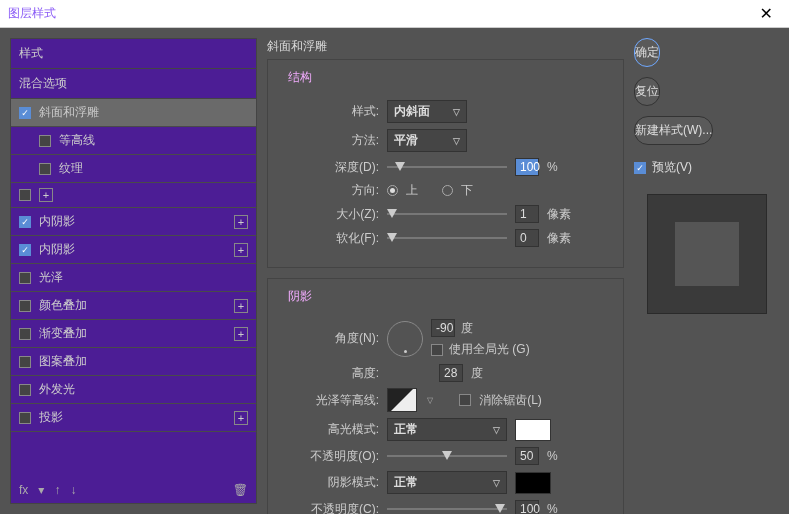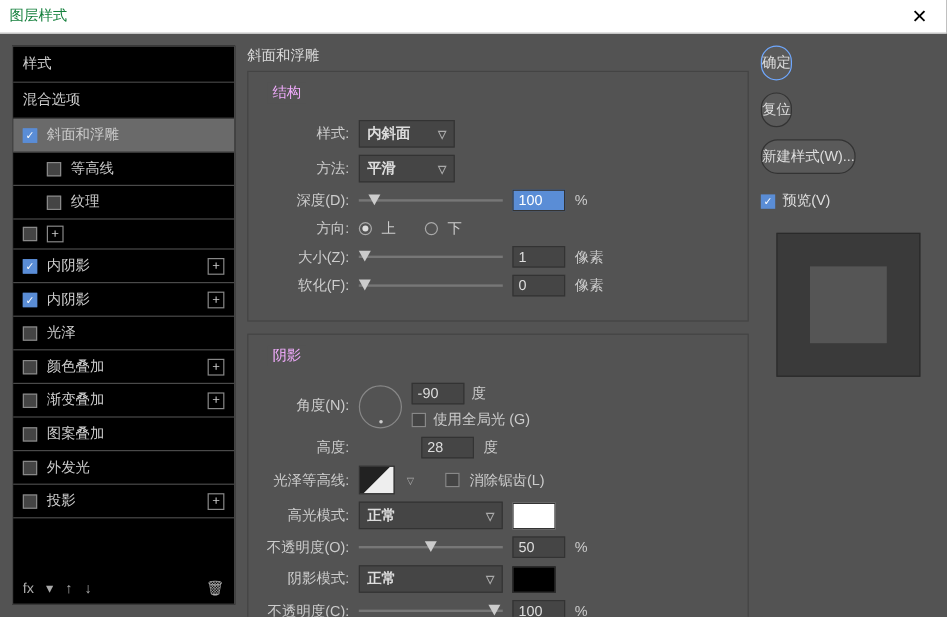--- a/index.html
+++ b/index.html
@@ -1,46 +1,46 @@
 <!DOCTYPE html>
 <html><head>
 <meta charset="utf-8">
 <style>
 * { box-sizing: border-box; margin: 0; padding: 0; font-family: "Microsoft YaHei", sans-serif; font-size: 12px; }
 body { background: #535353; width: 789px; height: 514px; overflow: hidden; }
 .titlebar { background: #fff; height: 28px; display: flex; align-items: center; padding: 0 8px; border-bottom: 1px solid #ccc; }
-.titlebar .title { color: #15803d; flex: 1; }
+.titlebar .title { color: #8b5cf6; flex: 1; }
 .titlebar .close { font-size: 16px; color: #000; padding: 0 8px; cursor: pointer; }
 .body { display: flex; padding: 10px; gap: 10px; height: 486px; }
-.left { width: 186px; background: #000000; border: 1px solid #444; display: flex; flex-direction: column; }
+.left { width: 247px; background: #4c1d95; border: 1px solid #444; display: flex; flex-direction: column; }
 .left-header { color: #ccc; padding: 6px 8px; border-bottom: 1px solid #444; }
 .left-sub { color: #ccc; padding: 6px 8px; border-bottom: 1px solid #444; }
 .style-item { display: flex; align-items: center; padding: 5px 8px; color: #ccc; border-bottom: 1px solid #4a4a4a; }
 .style-item.selected { background: #6a6a6a; }
 .style-item.indent { padding-left: 28px; }
 .style-item .chk { width: 12px; height: 12px; border: 1px solid #888; margin-right: 8px; display: inline-flex; align-items: center; justify-content: center; background: #444; }
 .style-item .chk.on { background: #5a8dd6; border-color: #5a8dd6; }
 .style-item .chk.on::after { content: "✓"; color: #fff; font-size: 9px; }
 .style-item .label { flex: 1; }
 .style-item .plus { width: 14px; height: 14px; border: 1px solid #888; color: #ccc; display: flex; align-items: center; justify-content: center; font-size: 11px; }
 .left-footer { margin-top: auto; display: flex; align-items: center; padding: 6px 8px; color: #aaa; gap: 10px; }
 .left-footer .spacer { flex: 1; }
 .left-footer .ico { font-size: 12px; }
 .center { flex: 1; color: #ccc; position: relative; }
 .group-title { color: #ddd; margin-bottom: 4px; }
 .group-box { border: 1px solid #444; padding: 10px 12px 14px 12px; margin-bottom: 10px; }
 .group-box .subtitle { color: #f0abfc; margin: -18px 0 8px 4px; background: #535353; display: inline-block; padding: 0 4px; }
 .row { display: flex; align-items: center; margin: 6px 0; gap: 8px; }
-.row .lbl { width: 72px; text-align: right; color: #ccc; }
+.row .lbl { width: 72px; text-align: right; color: #ccc; margin-left: 27px; }
 .select { background: #454545; border: 1px solid #333; color: #ddd; padding: 2px 6px; width: 80px; display: flex; align-items: center; justify-content: space-between; font-weight: bold; }
 .select .caret { font-size: 9px; color: #aaa; }
 .slider { flex: none; width: 120px; height: 12px; position: relative; }
 .slider::before { content: ""; position: absolute; left: 0; right: 0; top: 5px; height: 2px; background: #777; }
 .slider .thumb { position: absolute; top: 1px; width: 0; height: 0; border-left: 5px solid transparent; border-right: 5px solid transparent; border-top: 9px solid #ccc; }
-.numbox { background: #454545; border: 1px solid #333; color: #ddd; padding: 1px 4px; width: 44px; text-align: left; }
+.numbox { background: #454545; border: 1px solid #333; color: #ddd; padding: 1px 4px; width: 24px; text-align: left; }
 .numbox.sel { background: #5a8dd6; color: #fff; }
 .unit { color: #ccc; width: 30px; }
 .radio { width: 11px; height: 11px; border-radius: 50%; border: 1px solid #aaa; display: inline-block; position: relative; }
 .radio.on::after { content: ""; position: absolute; inset: 2px; background: #ddd; border-radius: 50%; }
 .anglewheel { width: 36px; height: 36px; border: 1px solid #888; border-radius: 50%; position: relative; }
 .anglewheel .dot { width: 3px; height: 3px; background: #ccc; border-radius: 50%; position: absolute; left: 16px; top: 28px; }
 .chkbox { width: 12px; height: 12px; border: 1px solid #888; background: #444; display: inline-block; }
 .swatch { width: 36px; height: 22px; border: 1px solid #333; display: inline-block; }
 .swatch.white { background: #fff; }
 .swatch.black { background: #000; }

